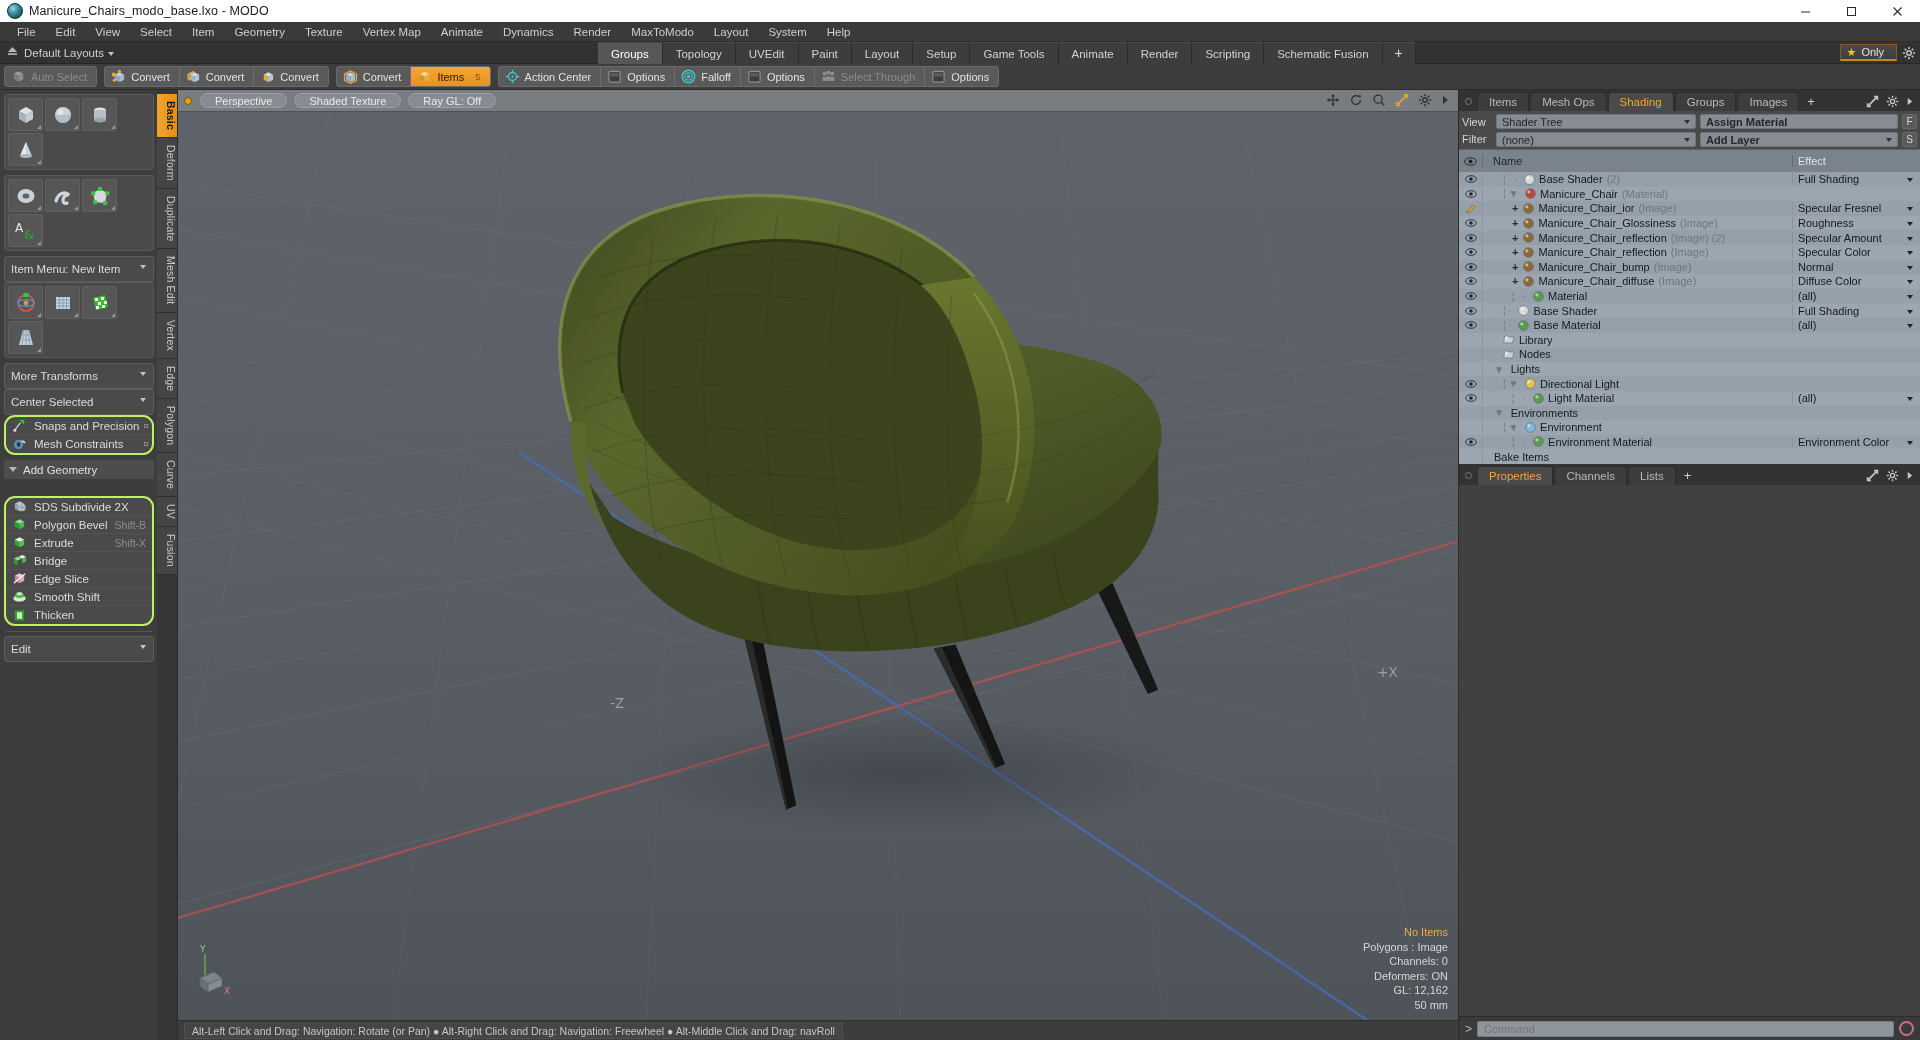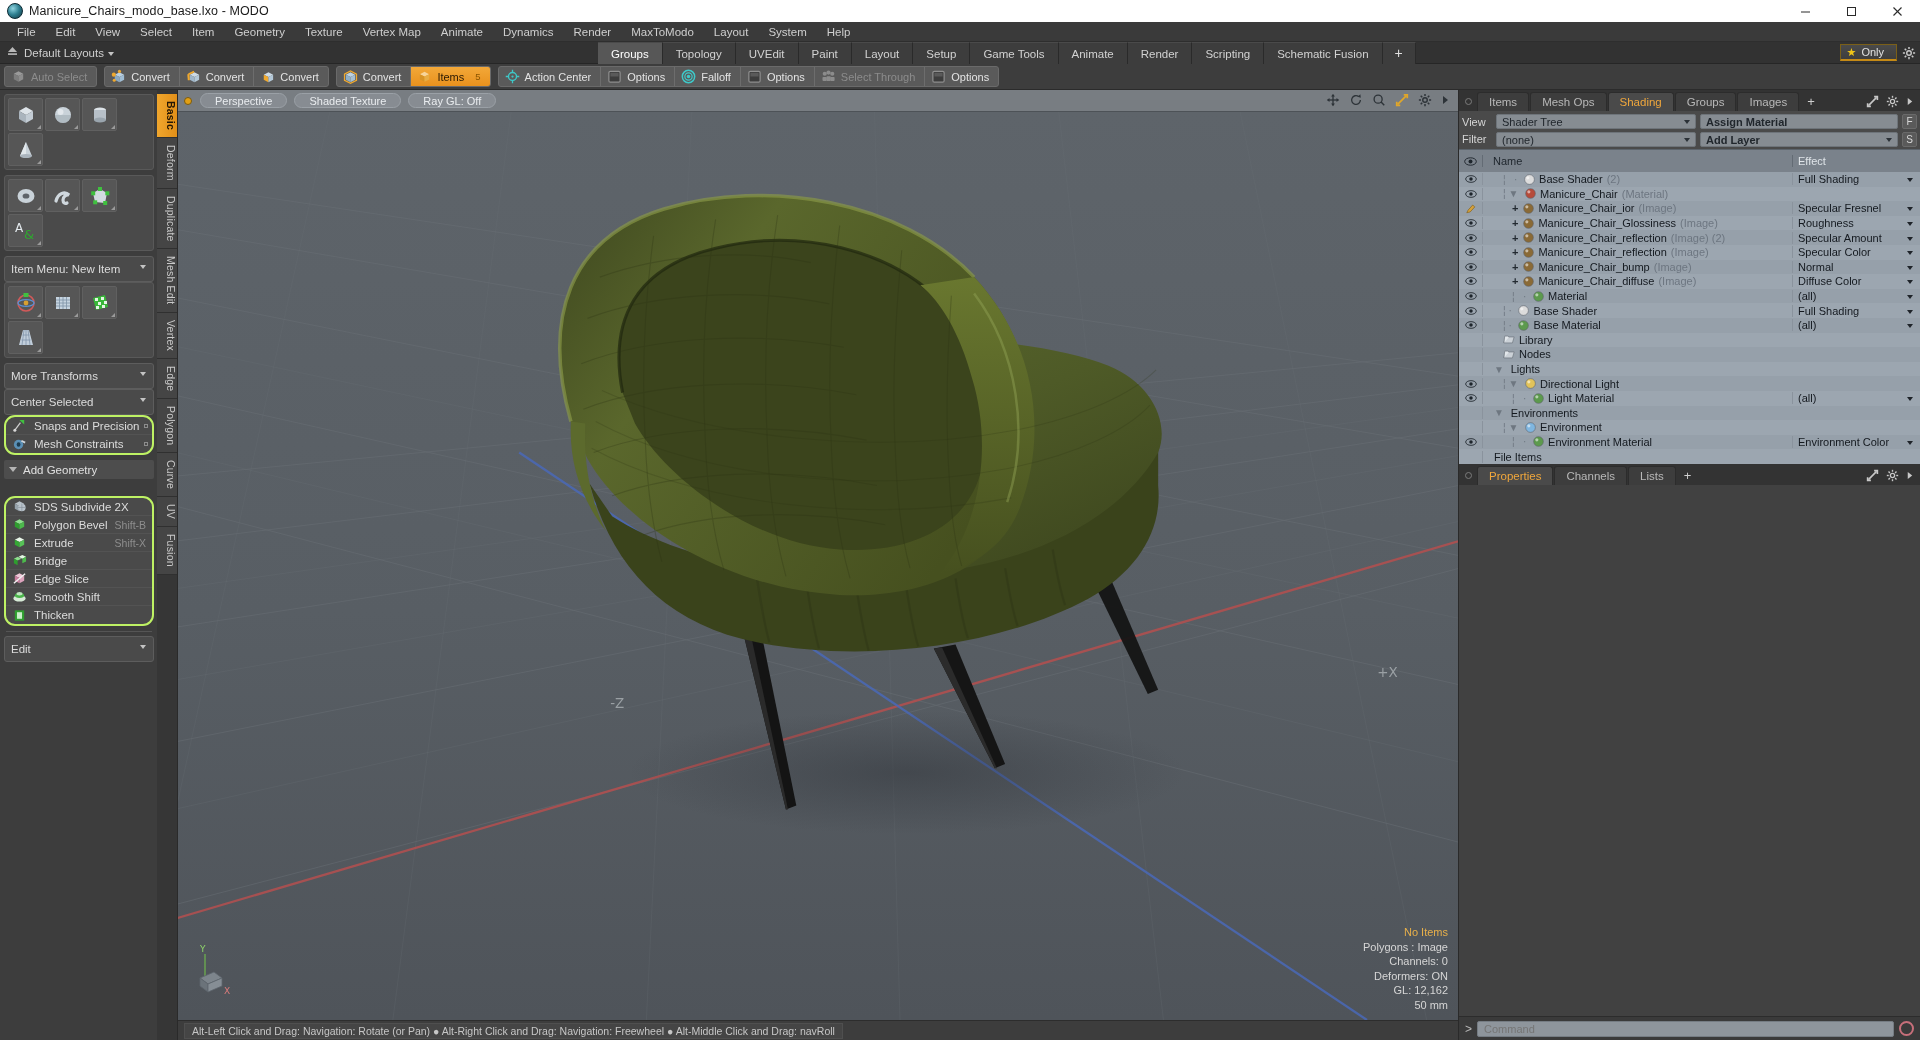--- a/index.html
+++ b/index.html
@@ -1246,21 +1246,21 @@
                 <circle cx="4.2" cy="4.2" r="1.7" fill="#ffffff" opacity=".55"></circle>
               </svg>
             </span>
             <span>Environment Material</span>
           </span>
           <span class="t-effect">Environment Color<span class="caret"></span></span>
         </div>
         <div class="trow">
           <span class="t-eye"></span>
           <span class="t-name" style="padding-left: 11px;">
-            <span>File Items</span>
+            <span>Bake Items</span>
           </span>
           <span class="t-effect"></span>
         </div>
       </div>
 
     <div class="propwrap">
       <div class="panel-tabs">
         <span class="pt-dot"></span>
         <span id="rp-btabs" style="display:flex;align-items:flex-end">
             <span class="ptab active">Properties</span>

